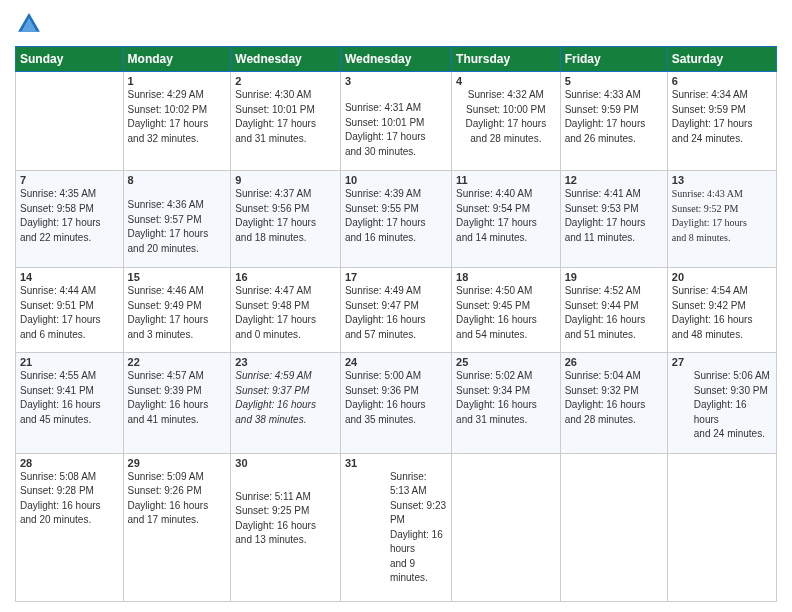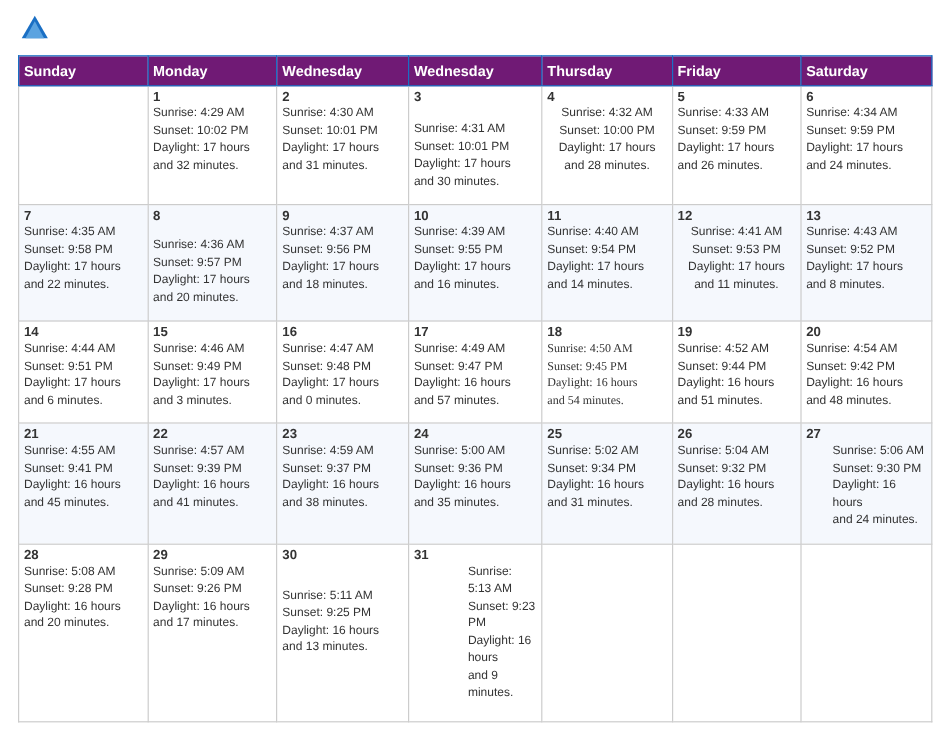--- a/index.html
+++ b/index.html
@@ -54,21 +54,21 @@
       font-size: 15px;
       color: #555;
     }
     .calendar {
       width: 100%;
       border-collapse: collapse;
       flex: 1;
       font-size: 10.5px;
     }
     .calendar thead tr th {
-      background-color: #701a75;
+      background-color: #15803d;
       color: #fff;
       padding: 5px 4px;
       text-align: left;
       font-size: 12px;
       font-weight: bold;
       border: 1px solid #1a6fc4;
     }
     .calendar tbody tr td {
       border: 1px solid #ccc;
       vertical-align: top;
@@ -206,28 +206,28 @@
           </td>
           <td>
             <span class="day-number">11</span>
             <div class="day-info" style="white-space: pre-line;">Sunrise: 4:40 AM
 Sunset: 9:54 PM
 Daylight: 17 hours
 and 14 minutes.</div>
           </td>
           <td>
             <span class="day-number">12</span>
-            <div class="day-info" style="white-space: pre-line; text-align: center;">Sunrise: 4:41 AM
+            <div class="day-info" style="white-space: pre-line;">Sunrise: 4:41 AM
 Sunset: 9:53 PM
 Daylight: 17 hours
 and 11 minutes.</div>
           </td>
           <td>
             <span class="day-number">13</span>
-            <div class="day-info" style="white-space: pre-line;">Sunrise: 4:43 AM
+            <div class="day-info" style="white-space: pre-line; font-family: Liberation Serif, serif;">Sunrise: 4:43 AM
 Sunset: 9:52 PM
 Daylight: 17 hours
 and 8 minutes.</div>
           </td>
         </tr>
         <tr>
           <td>
             <span class="day-number">14</span>
             <div class="day-info" style="white-space: pre-line;">Sunrise: 4:44 AM
 Sunset: 9:51 PM
@@ -250,21 +250,21 @@
           </td>
           <td>
             <span class="day-number">17</span>
             <div class="day-info" style="white-space: pre-line;">Sunrise: 4:49 AM
 Sunset: 9:47 PM
 Daylight: 16 hours
 and 57 minutes.</div>
           </td>
           <td>
             <span class="day-number">18</span>
-            <div class="day-info" style="white-space: pre-line; font-family: Liberation Serif, serif;">Sunrise: 4:50 AM
+            <div class="day-info" style="white-space: pre-line;">Sunrise: 4:50 AM
 Sunset: 9:45 PM
 Daylight: 16 hours
 and 54 minutes.</div>
           </td>
           <td>
             <span class="day-number">19</span>
             <div class="day-info" style="white-space: pre-line;">Sunrise: 4:52 AM
 Sunset: 9:44 PM
 Daylight: 16 hours
 and 51 minutes.</div>
@@ -287,21 +287,21 @@
           </td>
           <td>
             <span class="day-number">22</span>
             <div class="day-info" style="white-space: pre-line;">Sunrise: 4:57 AM
 Sunset: 9:39 PM
 Daylight: 16 hours
 and 41 minutes.</div>
           </td>
           <td>
             <span class="day-number">23</span>
-            <div class="day-info" style="white-space: pre-line;">Sunrise: 4:59 AM
+            <div class="day-info" style="white-space: pre-line; font-style: italic;">Sunrise: 4:59 AM
 Sunset: 9:37 PM
 Daylight: 16 hours
 and 38 minutes.</div>
           </td>
           <td>
             <span class="day-number">24</span>
             <div class="day-info" style="white-space: pre-line;">Sunrise: 5:00 AM
 Sunset: 9:36 PM
 Daylight: 16 hours
 and 35 minutes.</div>

